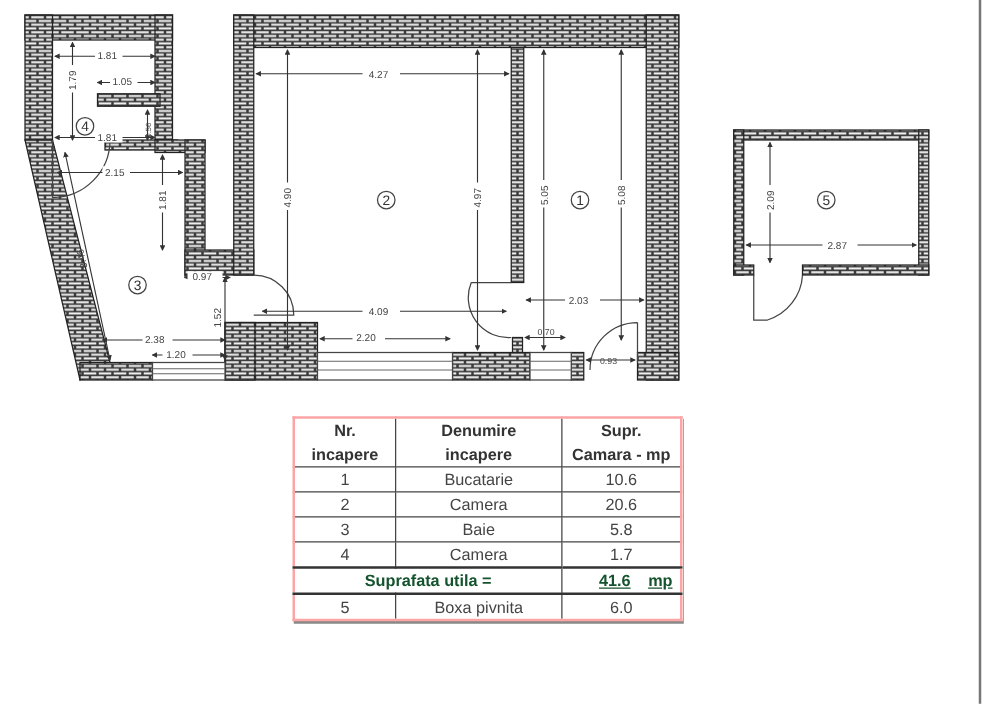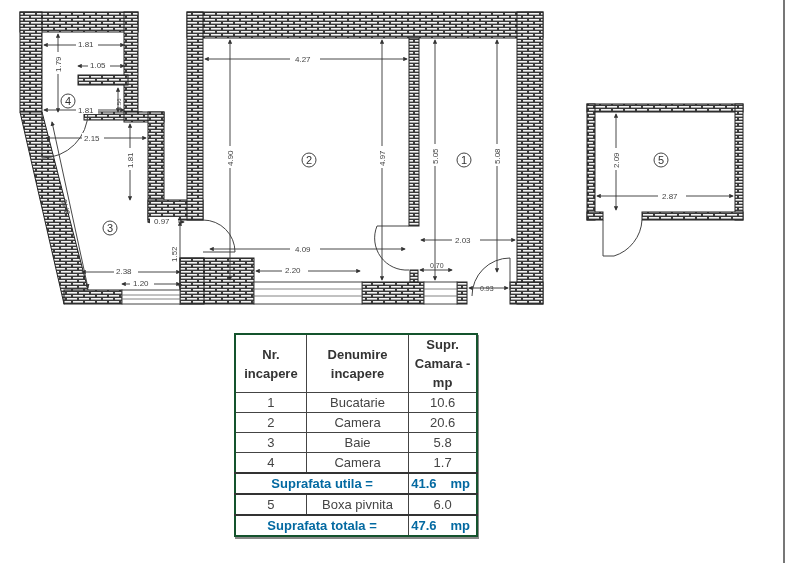--- a/index.html
+++ b/index.html
@@ -2,29 +2,29 @@
 <html><head>
 <meta charset="utf-8">
 <style>
   html, body { margin:0; padding:0; background:#ffffff; }
   body { width:789px; height:563px; position:relative; overflow:hidden; font-family:"Liberation Sans", sans-serif; }
   #plan { position:absolute; left:0; top:0; }
   .dim { font-family:"Liberation Sans", sans-serif; font-size:8px; fill:#444; }
   .room-num { font-family:"Liberation Sans", sans-serif; font-size:11px; fill:#333; }
   .edge-line { position:absolute; left:783px; top:0; width:1.5px; height:563px; background:#777; }
   table.area {
-    position:absolute; left:234px; top:333px; width:244px;
-    border-collapse:collapse; border:2px solid #14532d;
+    position:absolute; left:234px; top:333px; width:312px;
+    border-collapse:collapse; border:2px solid #fca5a5;
     font-family:"Liberation Sans", sans-serif; font-size:13px; color:#444;
     box-shadow: 1px 2px 0 #888;
   }
   table.area td, table.area th { border:1px solid #444; text-align:center; padding:0 2px; height:19px; }
   table.area th { font-weight:bold; color:#333; font-size:13px; line-height:19px; }
-  table.area td.val { text-align:right; padding-right:6px; }
-  table.area tr.total td { font-weight:bold; color:#0369a1; border-top:2px solid #333; }
+  table.area td.val { text-align:right; padding-right:6px;text-decoration:underline; }
+  table.area tr.total td { font-weight:bold; color:#14532d; border-top:2px solid #333; }
   table.area tr.total td.lbl { text-align:center; }
   table.area tr.total td.val { text-align:right; }
   .unit { margin-left:14px; }
 </style>
 </head>
 <body>
 
 <svg id="plan" width="789" height="330" viewBox="0 0 789 330">
   <defs>
     <pattern id="brick" width="12" height="6" patternUnits="userSpaceOnUse">
@@ -242,18 +242,14 @@
   </tr>
   <tr class="total">
     <td colspan="2" class="lbl">Suprafata  utila =</td>
     <td class="val"><span>41.6</span><span class="unit">mp</span></td>
   </tr>
   <tr style="border-top:2px solid #333">
     <td>5</td>
     <td>Boxa pivnita</td>
     <td>6.0</td>
   </tr>
-  <tr class="total">
-    <td colspan="2" class="lbl">Suprafata  totala =</td>
-    <td class="val"><span>47.6</span><span class="unit">mp</span></td>
-  </tr>
 </tbody>
   </table>
 
 </body></html>

